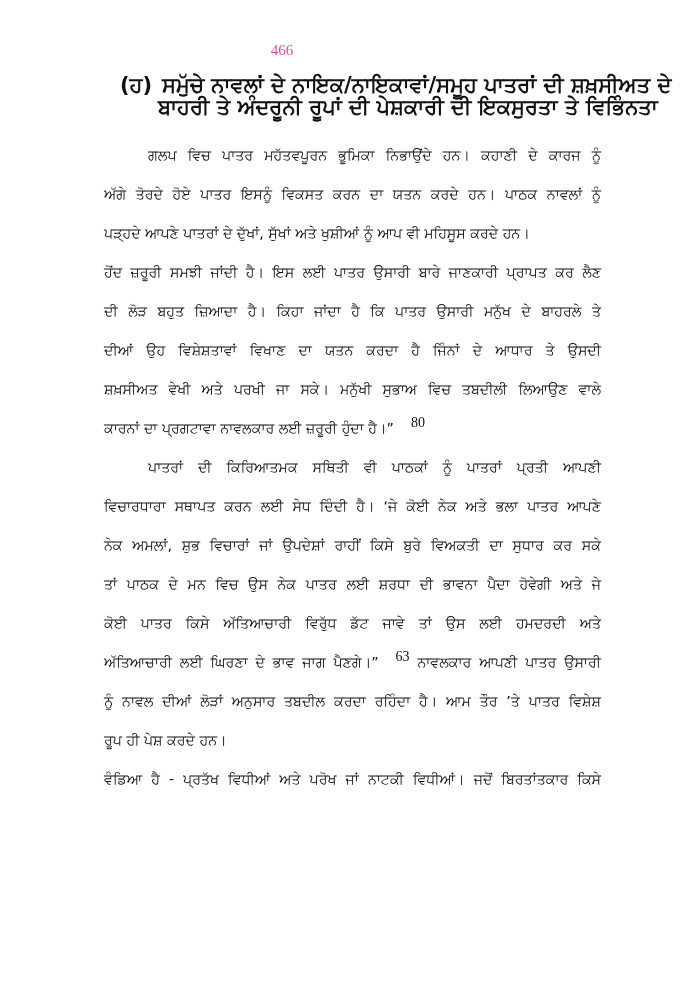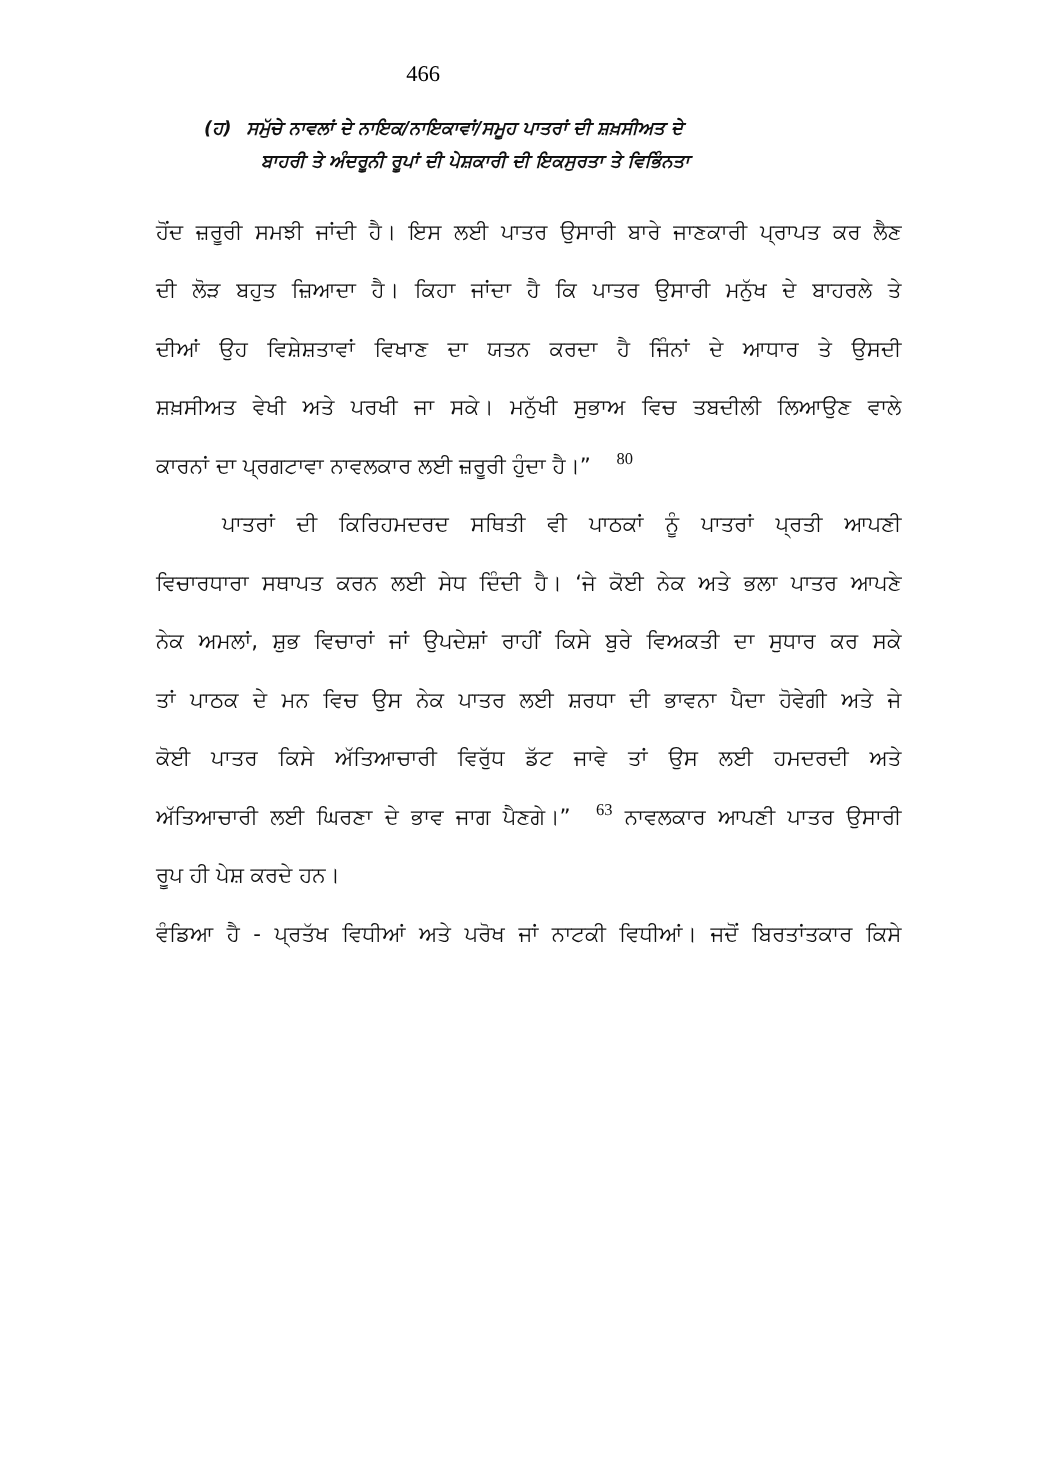--- a/index.html
+++ b/index.html
@@ -1,56 +1,62 @@
 <!DOCTYPE html>
 <html><head>
 <meta charset="utf-8">
 <style>
   html, body { margin: 0; padding: 0; background: #ffffff; }
   body { width: 700px; height: 989px; position: relative; overflow: hidden; color: #111; font-family: "DejaVu Sans", sans-serif; }
-  .page-number { position: absolute; top: 42px; left: 0; width: 564px; text-align: center; font-family: "Liberation Serif", serif; font-size: 15px; color: #000000; }
-  .heading { position: absolute; top: 74px; left: 136px; width: 500px; font-size: 12px; line-height: 22px; font-weight: bold; color: #111; font-style: italic; }
+  .page-number { position: absolute; top: 42px; left: 0; width: 564px; text-align: center; font-family: "Liberation Serif", serif; font-size: 15px; color: #ec4899; }
+  .heading { position: absolute; top: 74px; left: 120px; width: 500px; font-size: 21px; line-height: 22px; font-weight: bold; color: #111; }
   .heading .line1 { display: block; white-space: nowrap; }
   .heading .line2 { display: block; white-space: nowrap; padding-left: 38px; }
   .heading .marker { margin-right: 10px; }
   .body-text { position: absolute; top: 136px; left: 104px; width: 497px; }
   .ln { height: 39px; line-height: 39px; font-size: 14.2px; white-space: nowrap; text-align: justify; text-align-last: justify; }
   .ln.indent { padding-left: 44px; }
   .ln.last { text-align-last: left; }
-  sup { font-family: "Liberation Serif", serif; font-size: 11px; vertical-align: 6px; line-height: 0; padding-left: 17px; }
+  sup { font-family: "Liberation Serif", serif; font-size: 14px; vertical-align: 6px; line-height: 0; padding-left: 17px; }
 </style>
 </head>
 <body>
 
 <div>
   <div class="page-number">466</div>
 
   <div class="heading">
     <span class="line1"><span class="marker">(ਹ)</span><span>ਸਮੁੱਚੇ ਨਾਵਲਾਂ ਦੇ ਨਾਇਕ/ਨਾਇਕਾਵਾਂ/ਸਮੂਹ ਪਾਤਰਾਂ ਦੀ ਸ਼ਖ਼ਸੀਅਤ ਦੇ</span></span>
     <span class="line2">ਬਾਹਰੀ ਤੇ ਅੰਦਰੂਨੀ ਰੂਪਾਂ ਦੀ ਪੇਸ਼ਕਾਰੀ ਦੀ ਇਕਸੁਰਤਾ ਤੇ ਵਿਭਿੰਨਤਾ</span>
   </div>
 
   <div class="body-text">
 
+    <div>
+      <div class="ln indent">ਗਲਪ ਵਿਚ ਪਾਤਰ ਮਹੱਤਵਪੂਰਨ ਭੂਮਿਕਾ ਨਿਭਾਉਂਦੇ ਹਨ। ਕਹਾਣੀ ਦੇ ਕਾਰਜ ਨੂੰ</div>
+      <div class="ln">ਅੱਗੇ ਤੋਰਦੇ ਹੋਏ ਪਾਤਰ ਇਸਨੂੰ ਵਿਕਸਤ ਕਰਨ ਦਾ ਯਤਨ ਕਰਦੇ ਹਨ। ਪਾਠਕ ਨਾਵਲਾਂ ਨੂੰ</div>
+      <div class="ln last">ਪੜ੍ਹਦੇ ਆਪਣੇ ਪਾਤਰਾਂ ਦੇ ਦੁੱਖਾਂ, ਸੁੱਖਾਂ ਅਤੇ ਖੁਸ਼ੀਆਂ ਨੂੰ ਆਪ ਵੀ ਮਹਿਸੂਸ ਕਰਦੇ ਹਨ।</div>
+    </div>
 
     <div>
       <div class="ln">ਹੋਂਦ ਜ਼ਰੂਰੀ ਸਮਝੀ ਜਾਂਦੀ ਹੈ। ਇਸ ਲਈ ਪਾਤਰ ਉਸਾਰੀ ਬਾਰੇ ਜਾਣਕਾਰੀ ਪ੍ਰਾਪਤ ਕਰ ਲੈਣ</div>
       <div class="ln">ਦੀ ਲੋੜ ਬਹੁਤ ਜ਼ਿਆਦਾ ਹੈ। ਕਿਹਾ ਜਾਂਦਾ ਹੈ ਕਿ ਪਾਤਰ ਉਸਾਰੀ ਮਨੁੱਖ ਦੇ ਬਾਹਰਲੇ ਤੇ</div>
       <div class="ln">ਦੀਆਂ ਉਹ ਵਿਸ਼ੇਸ਼ਤਾਵਾਂ ਵਿਖਾਣ ਦਾ ਯਤਨ ਕਰਦਾ ਹੈ ਜਿੰਨਾਂ ਦੇ ਆਧਾਰ ਤੇ ਉਸਦੀ</div>
       <div class="ln">ਸ਼ਖ਼ਸੀਅਤ ਵੇਖੀ ਅਤੇ ਪਰਖੀ ਜਾ ਸਕੇ। ਮਨੁੱਖੀ ਸੁਭਾਅ ਵਿਚ ਤਬਦੀਲੀ ਲਿਆਉਣ ਵਾਲੇ</div>
       <div class="ln last"><span>ਕਾਰਨਾਂ ਦਾ ਪ੍ਰਗਟਾਵਾ ਨਾਵਲਕਾਰ ਲਈ ਜ਼ਰੂਰੀ ਹੁੰਦਾ ਹੈ।”</span><sup>80</sup></div>
     </div>
 
     <div>
-      <div class="ln indent">ਪਾਤਰਾਂ ਦੀ ਕਿਰਿਹਮਦਰਦ ਸਥਿਤੀ ਵੀ ਪਾਠਕਾਂ ਨੂੰ ਪਾਤਰਾਂ ਪ੍ਰਤੀ ਆਪਣੀ</div>
+      <div class="ln indent">ਪਾਤਰਾਂ ਦੀ ਕਿਰਿਆਤਮਕ ਸਥਿਤੀ ਵੀ ਪਾਠਕਾਂ ਨੂੰ ਪਾਤਰਾਂ ਪ੍ਰਤੀ ਆਪਣੀ</div>
       <div class="ln">ਵਿਚਾਰਧਾਰਾ ਸਥਾਪਤ ਕਰਨ ਲਈ ਸੇਧ ਦਿੰਦੀ ਹੈ। ‘ਜੇ ਕੋਈ ਨੇਕ ਅਤੇ ਭਲਾ ਪਾਤਰ ਆਪਣੇ</div>
       <div class="ln">ਨੇਕ ਅਮਲਾਂ, ਸ਼ੁਭ ਵਿਚਾਰਾਂ ਜਾਂ ਉਪਦੇਸ਼ਾਂ ਰਾਹੀਂ ਕਿਸੇ ਬੁਰੇ ਵਿਅਕਤੀ ਦਾ ਸੁਧਾਰ ਕਰ ਸਕੇ</div>
       <div class="ln">ਤਾਂ ਪਾਠਕ ਦੇ ਮਨ ਵਿਚ ਉਸ ਨੇਕ ਪਾਤਰ ਲਈ ਸ਼ਰਧਾ ਦੀ ਭਾਵਨਾ ਪੈਦਾ ਹੋਵੇਗੀ ਅਤੇ ਜੇ</div>
       <div class="ln">ਕੋਈ ਪਾਤਰ ਕਿਸੇ ਅੱਤਿਆਚਾਰੀ ਵਿਰੁੱਧ ਡੱਟ ਜਾਵੇ ਤਾਂ ਉਸ ਲਈ ਹਮਦਰਦੀ ਅਤੇ</div>
       <div class="ln"><span>ਅੱਤਿਆਚਾਰੀ ਲਈ ਘਿਰਣਾ ਦੇ ਭਾਵ ਜਾਗ ਪੈਣਗੇ।”</span><sup>63</sup><span> ਨਾਵਲਕਾਰ ਆਪਣੀ ਪਾਤਰ ਉਸਾਰੀ</span></div>
+      <div class="ln">ਨੂੰ ਨਾਵਲ ਦੀਆਂ ਲੋੜਾਂ ਅਨੁਸਾਰ ਤਬਦੀਲ ਕਰਦਾ ਰਹਿੰਦਾ ਹੈ। ਆਮ ਤੌਰ ’ਤੇ ਪਾਤਰ ਵਿਸ਼ੇਸ਼</div>
       <div class="ln last">ਰੂਪ ਹੀ ਪੇਸ਼ ਕਰਦੇ ਹਨ।</div>
     </div>
 
     <div>
       <div class="ln">ਵੰਡਿਆ ਹੈ - ਪ੍ਰਤੱਖ ਵਿਧੀਆਂ ਅਤੇ ਪਰੋਖ ਜਾਂ ਨਾਟਕੀ ਵਿਧੀਆਂ। ਜਦੋਂ ਬਿਰਤਾਂਤਕਾਰ ਕਿਸੇ</div>
     </div>
   </div>
 </div>
 
 </body></html>

